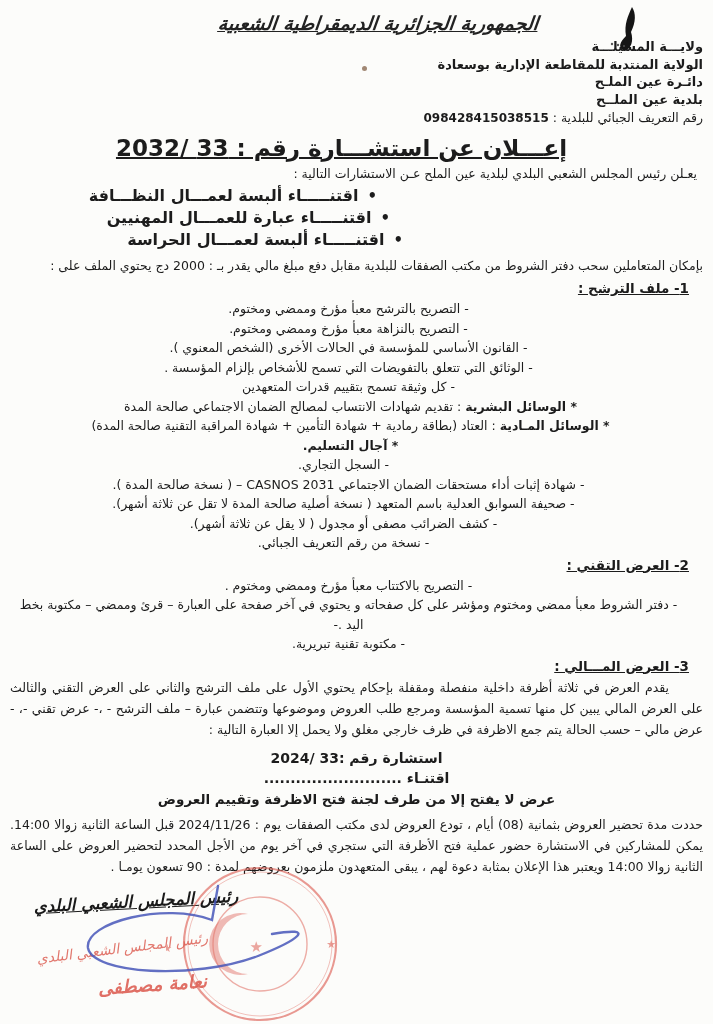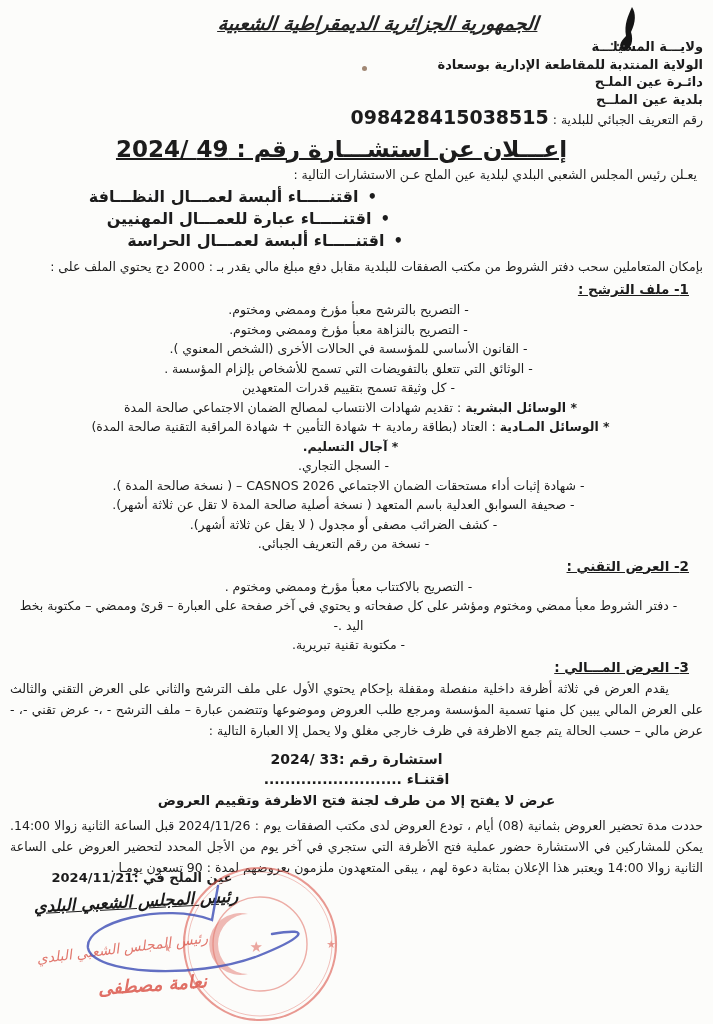--- a/index.html
+++ b/index.html
@@ -12,21 +12,21 @@
   
   .calli{
     width:max-content;margin:0 165px 2px auto;
     font-size:19px;font-weight:bold;font-style:italic;
     text-decoration:underline;transform:skewX(-6deg);
     letter-spacing:.5px;line-height:26px;color:#222;
   }
   .admin-block{text-align:right;}
   .admin-line{font-size:13px;font-weight:700;line-height:17.5px;}
   .tax-line{font-size:12.5px;font-weight:400;line-height:19px;}
-  .tax-line .tax-num{font-weight:bold;font-size:19px;letter-spacing:.5px;}
+  .tax-line .tax-num{font-weight:bold;font-size:12px;letter-spacing:.5px;}
   
   .main-title{
     text-align:center;margin:5px 30px 2px 0;
     font-size:23px;font-weight:bold;line-height:30px;
   }
   .main-title span{text-decoration:underline;text-decoration-thickness:2px;}
   .intro{font-size:12.5px;line-height:18px;text-align:right;padding-right:6px;margin-bottom:2px;}
   
   .bullets{margin-bottom:5px;}
   .bullet-line{
@@ -91,21 +91,21 @@
   <div class="calli">الجمهورية الجزائرية الديمقراطية الشعبية</div>
 
   <div class="admin-block">
     <div class="admin-line">ولايـــة المسيلـــة</div>
     <div class="admin-line">الولاية المنتدبة للمقاطعة الإدارية بوسعادة</div>
     <div class="admin-line">دائـرة عين الملـح</div>
     <div class="admin-line">بلدية عين الملــح</div>
     <div class="tax-line"><span>رقم التعريف الجبائي للبلدية : </span><span class="tax-num">098428415038515</span></div>
   </div>
 
-  <div class="main-title"><span>إعـــلان عن استشـــارة رقم : 49 /2024</span></div>
+  <div class="main-title"><span>إعـــلان عن استشـــارة رقم : 33 /2032</span></div>
 
   <div class="intro">يعـلن رئيس المجلس الشعبي البلدي لبلدية عين الملح عـن الاستشارات التالية :</div>
 
   <div class="bullets">
     <div class="bullet-line b0">اقتنـــــاء ألبسة لعمـــال النظـــافة</div>
     <div class="bullet-line b1">اقتنـــــاء عبارة للعمـــال المهنيين</div>
     <div class="bullet-line b2">اقتنـــــاء ألبسة لعمـــال الحراسة</div>
   </div>
 
   <div class="note">بإمكان المتعاملين سحب دفتر الشروط من مكتب الصفقات للبلدية مقابل دفع مبلغ مالي يقدر بـ : 2000 دج يحتوي الملف على :</div>
@@ -113,42 +113,41 @@
   <div class="sec-h">1- ملف الترشح :</div>
   <div class="item">- التصريح بالترشح معبأ مؤرخ وممضي ومختوم.</div>
   <div class="item">- التصريح بالنزاهة معبأ مؤرخ وممضي ومختوم.</div>
   <div class="item">- القانون الأساسي للمؤسسة في الحالات الأخرى (الشخص المعنوي ).</div>
   <div class="item">- الوثائق التي تتعلق بالتفويضات التي تسمح للأشخاص بإلزام المؤسسة .</div>
   <div class="item">- كل وثيقة تسمح بتقييم قدرات المتعهدين</div>
   <div class="item star-item"><span class="lbl">الوسائل البشرية</span><span> : تقديم شهادات الانتساب لمصالح الضمان الاجتماعي صالحة المدة</span></div>
   <div class="item star-item"><span class="lbl">الوسائل المـادية</span><span> : العتاد (بطاقة رمادية + شهادة التأمين + شهادة المراقبة التقنية صالحة المدة)</span></div>
   <div class="item star-item"><span class="lbl">آجال التسليم.</span><span></span></div>
   <div class="item indent2">- السجل التجاري.</div>
-  <div class="item">- شهادة إثبات أداء مستحقات الضمان الاجتماعي  CASNOS 2026 – ( نسخة صالحة المدة ).</div>
+  <div class="item">- شهادة إثبات أداء مستحقات الضمان الاجتماعي  CASNOS 2031 – ( نسخة صالحة المدة ).</div>
   <div class="item indent2">- صحيفة السوابق العدلية  باسم المتعهد ( نسخة أصلية صالحة المدة لا تقل عن ثلاثة أشهر).</div>
   <div class="item indent2">- كشف الضرائب مصفى أو مجدول ( لا يقل عن ثلاثة أشهر).</div>
   <div class="item indent2">- نسخة من رقم التعريف الجبائي.</div>
 
   <div class="sec-h">2- العرض التقني :</div>
   <div class="item">- التصريح بالاكتتاب معبأ مؤرخ وممضي ومختوم .</div>
   <div class="item">- دفتر الشروط معبأ ممضي ومختوم ومؤشر على كل صفحاته و يحتوي في آخر صفحة على العبارة – قرئ وممضي – مكتوبة بخط اليد .-</div>
   <div class="item">- مكتوبة تقنية تبريرية.</div>
 
   <div class="sec-h">3- العرض المـــالي :</div>
   <div class="present">يقدم العرض في ثلاثة أظرفة  داخلية منفصلة ومقفلة بإحكام يحتوي الأول على ملف الترشح والثاني على العرض التقني والثالث على العرض المالي يبين كل منها تسمية المؤسسة ومرجع طلب العروض وموضوعها وتتضمن عبارة – ملف الترشح - ،- عرض تقني -، - عرض مالي – حسب الحالة يتم جمع الاظرفة  في ظرف خارجي مغلق ولا يحمل إلا العبارة التالية :</div>
 
   <div class="envelope">
     <div class="env1">استشارة رقم :33 /2024</div>
     <div class="env2">اقتنـاء ..........................</div>
     <div class="env3">عرض لا يفتح إلا من طرف لجنة فتح الاظرفة وتقييم العروض</div>
   </div>
 
   <div class="closing">حددت مدة تحضير العروض بثمانية (08) أيام ، تودع العروض لدى مكتب الصفقات يوم : 2024/11/26 قبل الساعة الثانية زوالا 14:00. يمكن للمشاركين في الاستشارة حضور عملية فتح الأظرفة التي ستجري في آخر يوم من الأجل المحدد لتحضير العروض على الساعة الثانية زوالا 14:00 ويعتبر هذا الإعلان بمثابة دعوة لهم ، يبقى المتعهدون ملزمون بعروضهم لمدة : 90 تسعون يومـا .</div>
 
-  <div class="place-date">عين الملح في :2024/11/21</div>
   <div class="sig-title">رئيس المجلس الشعبي البلدي</div>
 
   <svg class="round-stamp" width="185" height="166" viewBox="0 0 185 166">
     <defs>
       <path id="arcTop" d="M 32,112 A 62,62 0 1 1 156,104"></path>
       <path id="arcBot" d="M 40,92 A 54,54 0 0 0 148,92"></path>
     </defs>
     <g stroke="#dd6055" fill="none">
       <circle cx="94" cy="84" r="76" stroke-width="2.2" opacity=".75"></circle>
       <circle cx="94" cy="84" r="72" stroke-width="1" opacity=".45"></circle>

